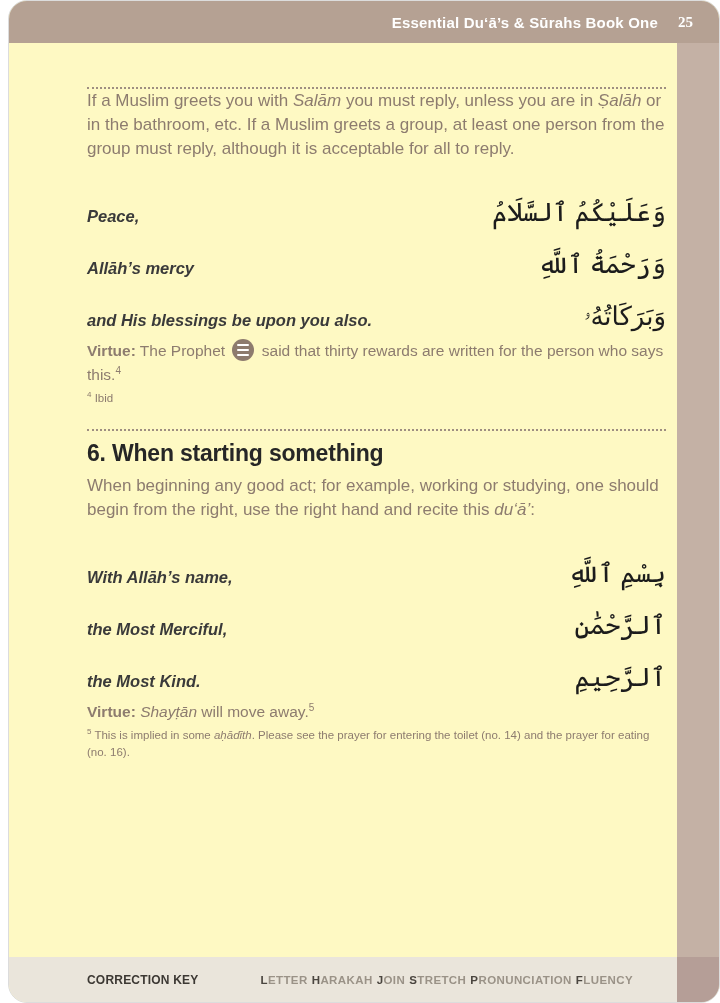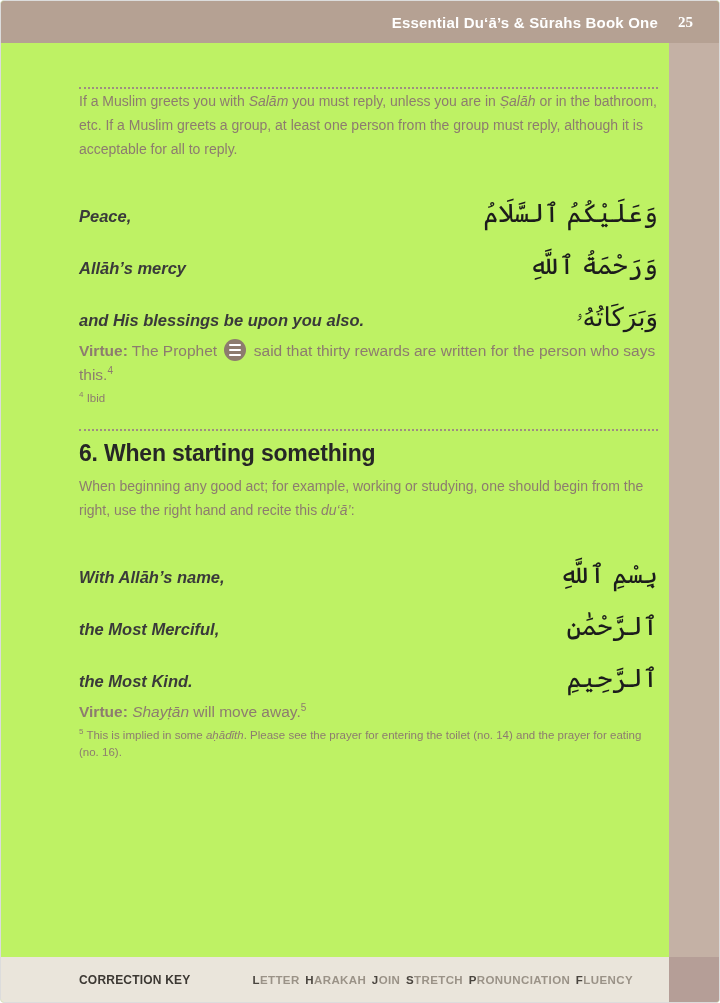--- a/index.html
+++ b/index.html
@@ -4,24 +4,25 @@
 <style>
   * { margin: 0; padding: 0; box-sizing: border-box; }
   html, body { background: #ffffff; }
   body {
     font-family: "Liberation Sans", sans-serif;
     width: 720px; height: 1003px;
     position: relative;
   }
   .book-page {
     position: absolute; inset: 0;
-    background: #bef264;
+    background: #fef9c3;
     border: 1px solid #dcdcdc;
-    border-radius: 4px;
+    border-radius: 19px;
     overflow: hidden;
+    margin-left: 8px;
   }
   
   .top-band {
     position: absolute; top: 0; left: 0; right: 0; height: 42px;
     background: #b5a193;
     display: flex; align-items: center; justify-content: flex-end;
     padding-right: 26px; gap: 20px;
     z-index: 3;
   }
   .top-band .book-title {
@@ -51,33 +52,33 @@
     margin-top: 44px;
     width: 579px;
   }
   .dotted-sep.second { margin-top: 22px; }
   h2.section-heading {
     margin: 9px 0 7px 0;
     font-size: 23px; font-weight: bold; color: #262626;
     letter-spacing: -0.2px;
   }
   .intro {
-    font-size: 14px; line-height: 24px; color: #8d7c6f;
+    font-size: 17px; line-height: 24px; color: #8d7c6f;
     width: 581px;
   }
   .verses { margin-top: 13px; width: 579px; }
   .verse-row {
     display: flex; justify-content: space-between; align-items: flex-end;
     height: 52px;
   }
   .verse-en {
     font-style: italic; font-weight: 600; font-size: 16.5px; color: #3a3a3a;
   }
   .verse-ar {
-    font-family: Liberation Sans, sans-serif;
+    font-family: Liberation Serif, serif;
     font-size: 26px; color: #1c1c1c; direction: rtl;
     line-height: 1;
   }
   .virtue {
     margin-top: 9px; font-size: 15.5px; line-height: 24px; color: #8d7c6f;
     width: 581px;
   }
   .virtue .bd { font-weight: bold; }
   .it { font-style: italic; }
   sup { font-size: 10px; vertical-align: super; line-height: 0; }

